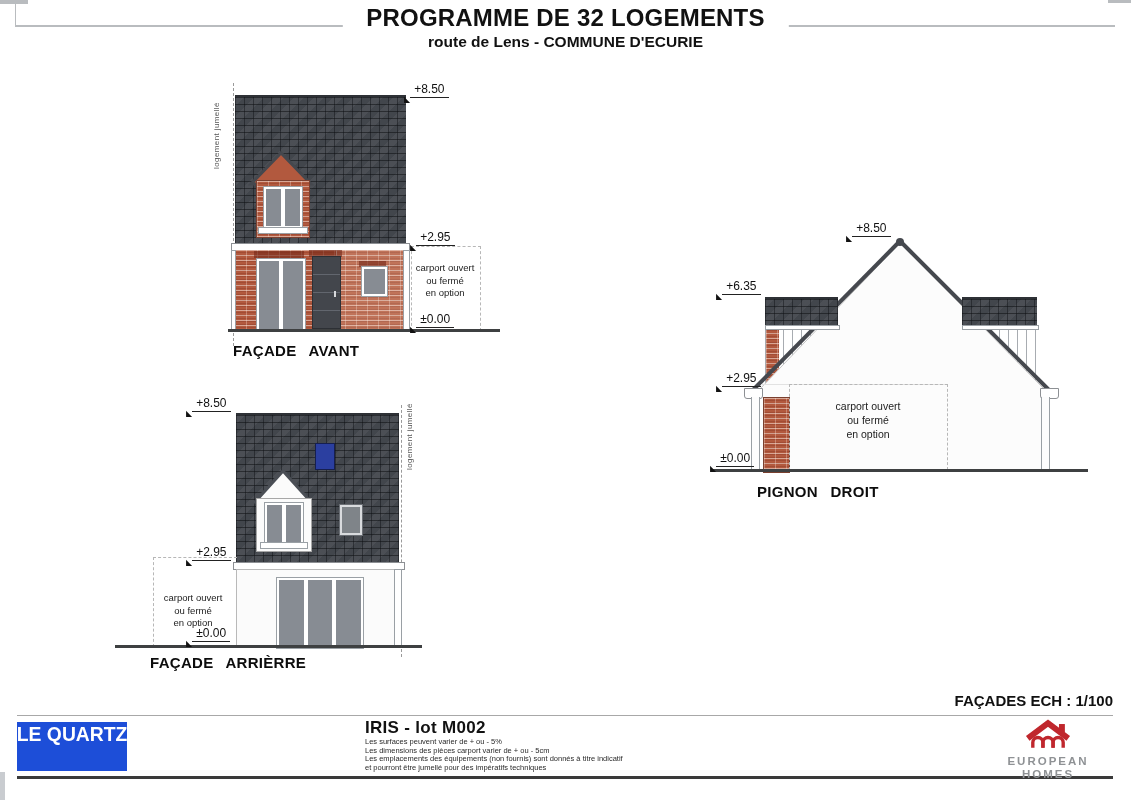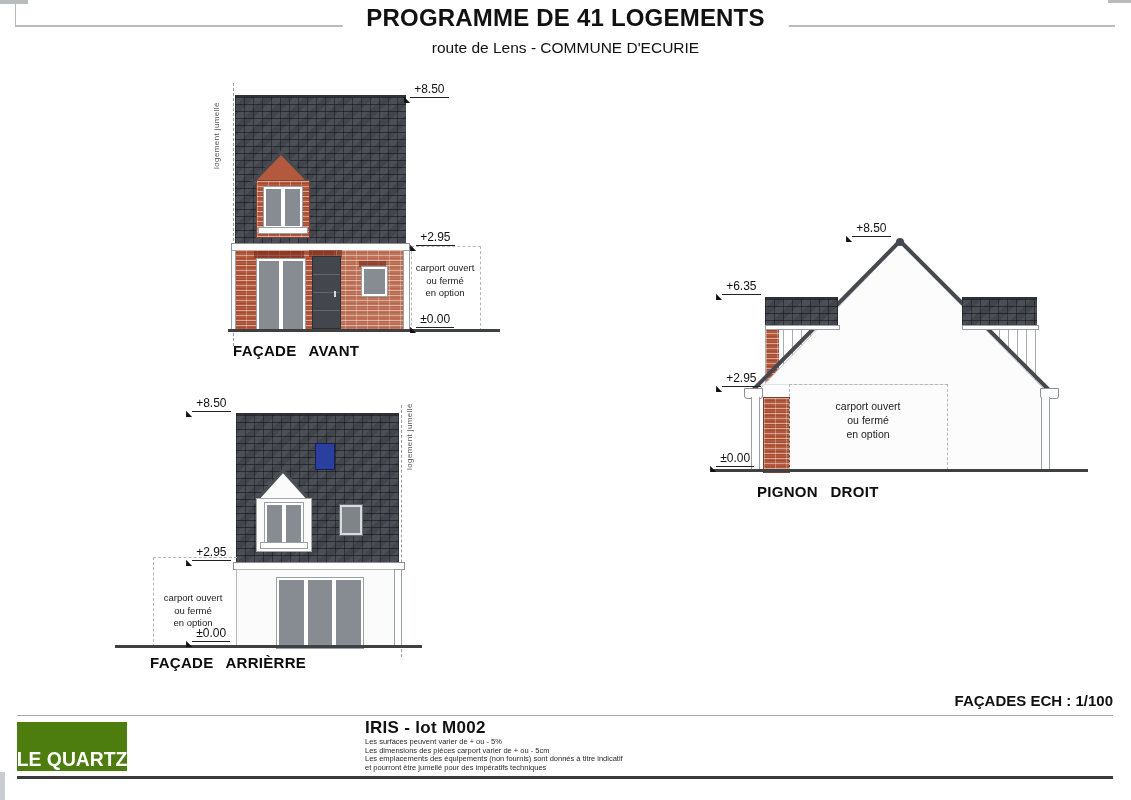--- a/index.html
+++ b/index.html
@@ -5,21 +5,21 @@
   html,body{margin:0;padding:0;background:#fff;}
   #sheet{position:relative;width:1131px;height:800px;background:#ffffff;overflow:hidden;
          font-family:"Liberation Sans",sans-serif;color:#111;}
   .abs{position:absolute;}
 
   
   .frame-line{position:absolute;background:#b9bcbf;}
   .title-box{position:absolute;left:50%;top:4px;transform:translateX(-50%);
              background:#fff;padding:0 24px;text-align:center;z-index:3;}
   .title-main{font-size:24px;font-weight:bold;letter-spacing:.2px;white-space:nowrap;}
-  .title-sub{font-size:15.5px;font-weight:normal;margin-top:7px;white-space:nowrap;}
+  .title-sub{font-size:15.5px;font-weight:bold;margin-top:1px;white-space:nowrap;}
 
   
   .tiles{position:absolute;background-color:#42464c;border-top:2px solid #2e3136;
     background-image:
       repeating-linear-gradient(to right, rgba(12,14,18,.45) 0 1px, transparent 1px 9px),
       repeating-linear-gradient(to bottom, rgba(8,10,12,.5) 0 1px, transparent 1px 7px),
       repeating-linear-gradient(135deg, rgba(255,255,255,.05) 0 7px, transparent 7px 14px);}
   .brick{position:absolute;background-color:#b2593e;
     background-image:
       repeating-linear-gradient(to bottom, rgba(255,244,236,.5) 0 1px, transparent 1px 5px),
@@ -54,42 +54,42 @@
        transform:translateY(5px);color:#111;}
   .dim-val{font-size:12px;color:#111;border-bottom:1.4px solid #222;padding:0 4px 1px 4px;}
 
   .gutter{position:absolute;background:#fff;border:1px solid #8d9094;border-radius:0 0 3px 3px;}
   .downpipe{position:absolute;background:#fdfdfd;border-left:1px solid #9aa0a5;border-right:1px solid #9aa0a5;}
   .faint{position:absolute;background:#e2e2e2;}
 
   
   .scale-note{position:absolute;left:860px;top:692px;width:253px;text-align:right;
        font-size:15px;font-weight:bold;}
-  .lq-box{position:absolute;left:17px;top:722px;width:110px;height:49px;background:#4d7c0f;
-       display:flex;align-items:flex-end;justify-content:center;}
+  .lq-box{position:absolute;left:17px;top:722px;width:110px;height:49px;background:#1d4ed8;
+       display:flex;align-items:flex-start;justify-content:center;}
   .lq-text{color:#fff;font-weight:bold;font-size:21px;transform:scaleX(.92);white-space:nowrap;}
   .footer-center{position:absolute;left:365px;top:718px;width:400px;text-align:left;}
   .lot-title{font-size:17px;font-weight:bold;letter-spacing:.3px;}
   .disclaimer{font-size:7.5px;line-height:8.6px;color:#2a2a2a;}
   .eh-block{position:absolute;left:998px;top:719px;width:100px;text-align:center;}
   .eh-name{color:#8f9295;font-weight:bold;font-size:11.5px;letter-spacing:2px;line-height:12.5px;}
 </style>
 </head>
 <body>
 
 <div id="sheet">
 
   <div class="frame-line" style="left:0;top:0;width:28px;height:4px"></div>
   <div class="frame-line" style="left:15px;top:0;width:1px;height:26px"></div>
   <div class="frame-line" style="left:15px;top:25px;width:1100px;height:2px"></div>
   <div class="frame-line" style="left:1108px;top:0;width:23px;height:3px"></div>
   <div class="frame-line" style="left:0;top:772px;width:5px;height:28px;background:#c9ccd0"></div>
 
   <div class="title-box">
-    <div class="title-main">PROGRAMME DE 41 LOGEMENTS</div>
+    <div class="title-main">PROGRAMME DE 32 LOGEMENTS</div>
     <div class="title-sub">route de Lens - COMMUNE D'ECURIE</div>
   </div>
 
   <div class="axis" style="left:233px;top:83px;height:263px"></div>
   <div class="vtext" style="left:212px;top:97px;height:72px">logement jumellé</div>
 
   <div class="tiles" style="left:235px;top:95px;width:171px;height:149px"></div>
 
   <svg class="abs" style="left:248px;top:150px" width="66" height="36">
     <polygon points="3,34 33,3 63,34" fill="#b2593e" stroke="#45484e" stroke-width="3"></polygon>
@@ -233,14 +233,25 @@
   <div class="footer-center">
     <div class="lot-title">IRIS - lot M002</div>
     <div class="disclaimer">Les surfaces peuvent varier de + ou - 5%</div>
     <div class="disclaimer">Les dimensions des pièces carport varier de + ou - 5cm</div>
     <div class="disclaimer">Les emplacements des équipements (non fournis) sont donnés à titre indicatif</div>
     <div class="disclaimer">et pourront être jumellé pour des impératifs techniques</div>
   </div>
 
   <div class="frame-line" style="left:17px;top:776px;width:1096px;height:3px;background:#3a3a3a"></div>
 
+  <div class="eh-block">
+    <svg width="54" height="32" viewBox="0 0 64 36">
+      <rect x="45" y="5" width="7" height="10" fill="#c0272d"></rect>
+      <path d="M8,22 L32,4 L56,22" fill="none" stroke="#c0272d" stroke-width="7"></path>
+      <path d="M14,33 L14,27 A6,6 0 0 1 26,27 L26,33" fill="none" stroke="#c0272d" stroke-width="4"></path>
+      <path d="M26,33 L26,27 A6,6 0 0 1 38,27 L38,33" fill="none" stroke="#c0272d" stroke-width="4"></path>
+      <path d="M38,33 L38,27 A6,6 0 0 1 50,27 L50,33" fill="none" stroke="#c0272d" stroke-width="4"></path>
+    </svg>
+    <div class="eh-name">EUROPEAN</div>
+    <div class="eh-name">HOMES</div>
+  </div>
 
 </div>
 
 </body></html>

